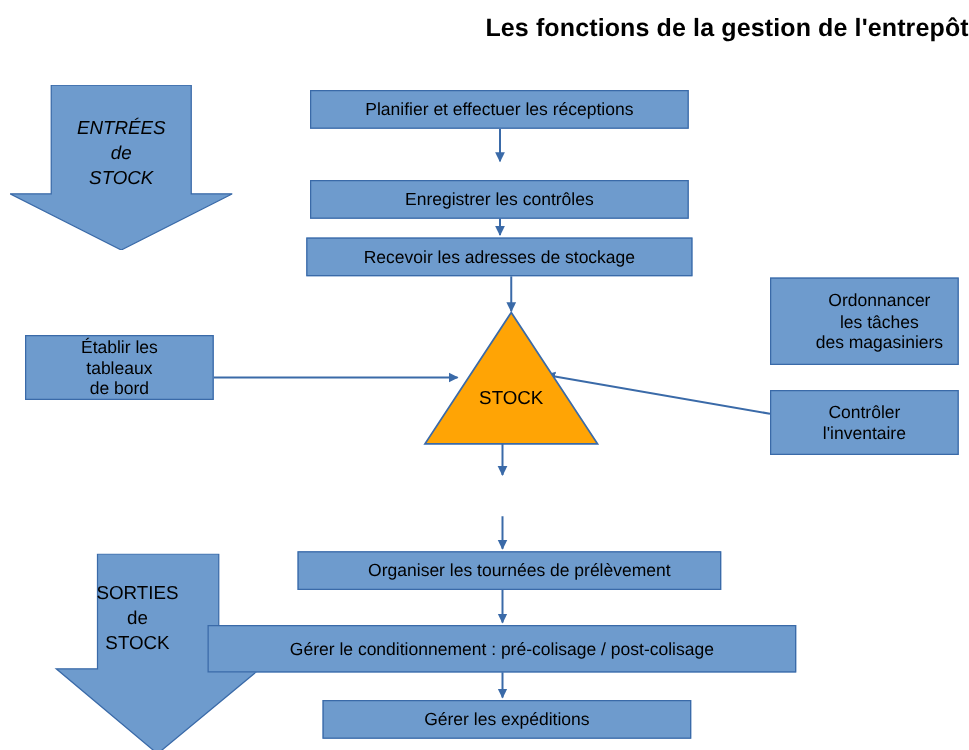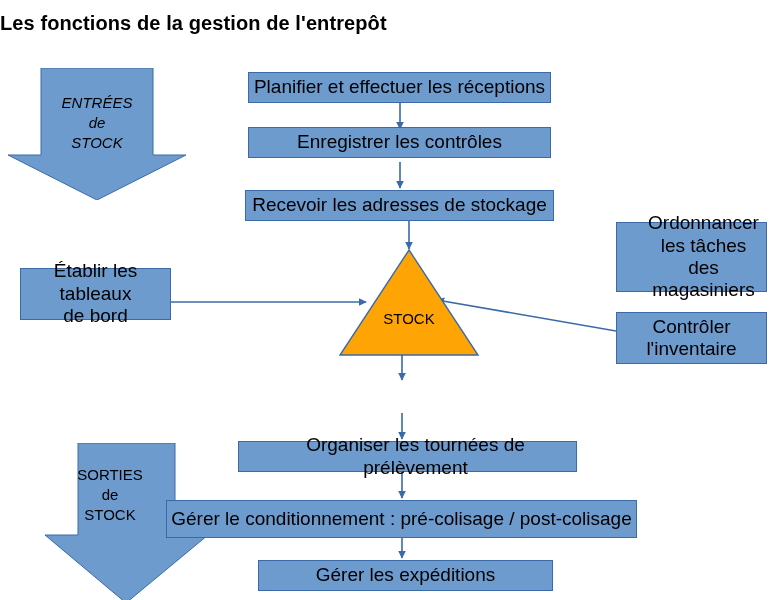--- a/index.html
+++ b/index.html
@@ -13,33 +13,33 @@
     height: 600px;
     background: #ffffff;
     overflow: hidden;
     font-family: "Liberation Sans", sans-serif;
   }
   #title {
     position: absolute;
     left: 0;
     top: 12px;
     width: 775px;
-    text-align: left;
+    text-align: right;
     font-size: 20px;
     font-weight: bold;
     color: #000000;
     letter-spacing: 0.1px;
   }
   .box {
     position: absolute;
     box-sizing: border-box;
     background: #6E9BCD;
     border: 1px solid #3A6AA8;
     color: #000000;
-    font-size: 19px;
+    font-size: 14px;
     line-height: 1.18;
     display: flex;
     align-items: center;
     justify-content: center;
     text-align: center;
     padding: 1px 4px;
     white-space: pre-line;
   }
   .triangle-wrap {
     position: absolute;
@@ -128,21 +128,21 @@
     <svg width="138" height="105" viewBox="0 0 138 105">
       <polygon points="69,0 138,105 0,105" fill="#FFA405" stroke="#3A6AA8" stroke-width="1.4"></polygon>
     </svg>
     <div class="triangle-label" style="top:60px;">STOCK</div>
   </div>
 
   <div class="box" style="left:248px; top:72px; width:303px; height:31px;">
     <span>Planifier et effectuer les réceptions</span>
   </div>
 
-  <div class="box" style="left:248px; top:127px; width:303px; height:31px;text-align:center;">
+  <div class="box" style="left:248px; top:144px; width:303px; height:31px;text-align:center;">
     <span>Enregistrer les contrôles</span>
   </div>
 
   <div class="box" style="left:245px; top:190px; width:309px; height:31px;">
     <span>Recevoir les adresses de stockage</span>
   </div>
 
 
   <div class="box" style="left:238px; top:441px; width:339px; height:31px;padding-left:20px;">
     <span>Organiser les tournées de prélèvement</span>

